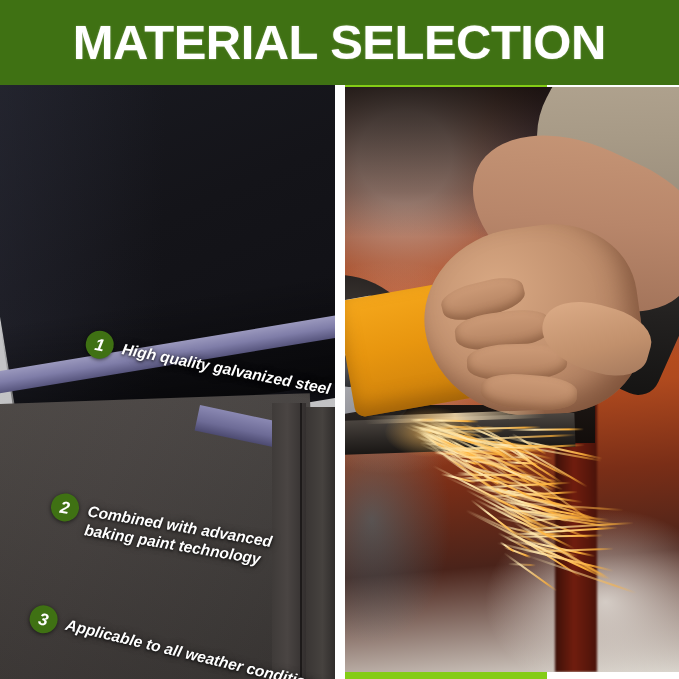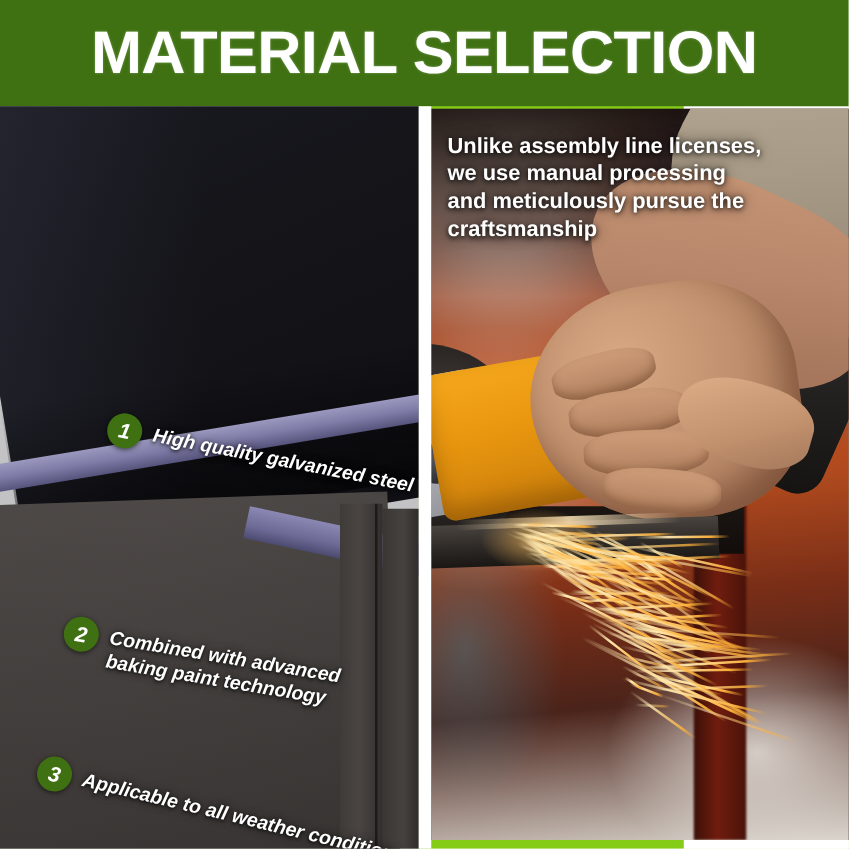--- a/index.html
+++ b/index.html
@@ -553,19 +553,15 @@
         <div class="spark" style="left: 96.911px; top: 365.886px; width: 28.0534px; transform: rotate(33.2598deg); opacity: 0.6;"></div>
         <div class="spark" style="left: 101.743px; top: 341.855px; width: 69.5879px; transform: rotate(24.4294deg); opacity: 0.67;"></div>
         <div class="spark" style="left: 80.8693px; top: 360.234px; width: 104.294px; transform: rotate(0.615129deg); opacity: 0.67;"></div>
         <div class="spark" style="left: 67.246px; top: 337.706px; width: 76.1045px; transform: rotate(15.5058deg); opacity: 0.95;"></div>
         <div class="spark" style="left: 115.344px; top: 371.153px; width: 19.239px; transform: rotate(16.9639deg); opacity: 0.98;"></div>
         <div class="spark" style="left: 111.518px; top: 385.185px; width: 25.3059px; transform: rotate(4.90655deg); opacity: 0.61;"></div>
         <div class="spark" style="left: 142.364px; top: 418.994px; width: 110.96px; transform: rotate(6.88267deg); opacity: 0.91;"></div>
         <div class="spark" style="left: 96.0079px; top: 359.538px; width: 68.6316px; transform: rotate(6.6543deg); opacity: 0.8;"></div>
       </div>
 
-    <div id="right-text">Unlike assembly line licenses,
-we use manual processing
-and meticulously pursue the
-craftsmanship</div>
   </div>
 
 </div>
 
 </body></html>

